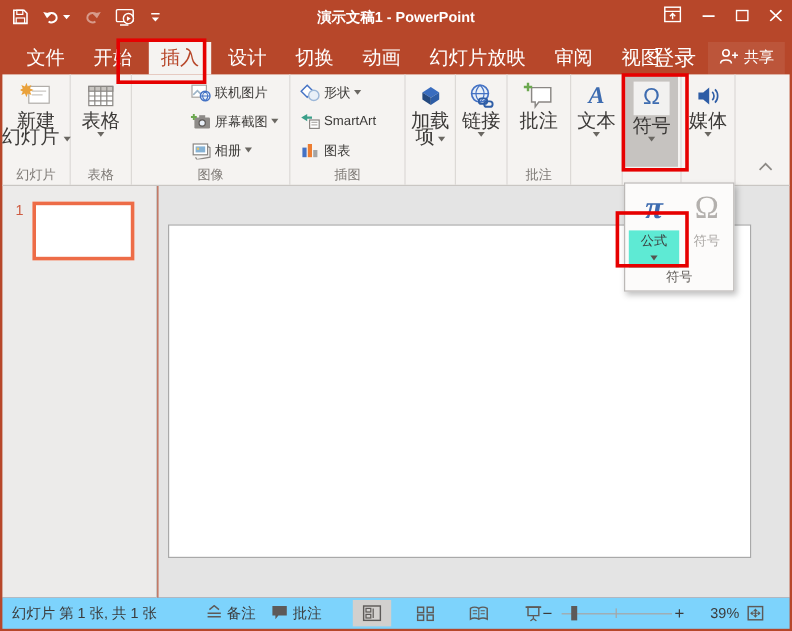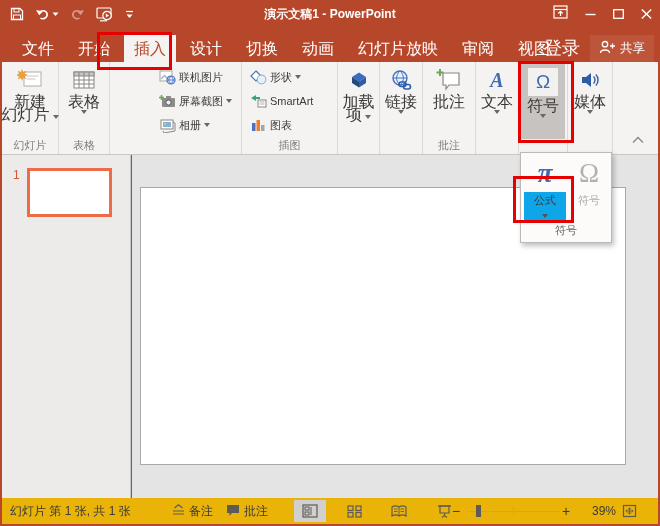--- a/index.html
+++ b/index.html
@@ -49,34 +49,34 @@
   .slide { position:absolute; left:8px; top:32px; width:486px; height:278px; background:#fff; border:1px solid #A9A9A9; }
 
   
   .symbol-menu { position:absolute; left:520px; top:152px; width:92px; height:91px; background:#FCFBFA;
                  border:1px solid #BBB8B6; box-shadow:2px 3px 5px rgba(0,0,0,.25); z-index:6; }
   .menu-item { position:absolute; top:3px; width:42px; height:67px; display:flex; flex-direction:column; align-items:center; }
   .menu-item .mglyph { font-family:"Liberation Serif", serif; font-size:27px; line-height:34px; height:36px; }
   .menu-item .mlabelwrap { width:100%; text-align:center; padding:1px 0 3px; font-size:11px; }
   .mi-equation { left:3px; }
   .mi-equation .mglyph { color:#3E6CB0; font-style:italic; font-weight:bold; }
-  .mi-equation .mlabelwrap { background:#0ea5e9; color:#3B3B3B; }
+  .mi-equation .mlabelwrap { background:#5eead4; color:#3B3B3B; }
   .mi-symbol { left:47px; }
   .mi-symbol .mglyph { color:#B3B0AD; }
   .mi-symbol .mlabelwrap { color:#ABA8A5; }
   .menu-group-label { position:absolute; bottom:4px; left:0; right:0; text-align:center; font-size:11px; color:#605C58; }
 
   
   .redbox { position:absolute; border:3px solid #E60000; z-index:20; pointer-events:none; }
   .redbox-insert-tab { left:97px; top:32px; width:75px; height:38px; }
   .redbox-symbols-btn { left:518px; top:61px; width:56px; height:82px; }
   .redbox-equation { left:513px; top:176px; width:61px; height:47px; }
 
   
-  .statusbar { position:absolute; left:2px; right:2px; bottom:2px; height:26px; background:#eab308; font-size:12px; color:#3B3B3B; }
+  .statusbar { position:absolute; left:2px; right:2px; bottom:2px; height:26px; background:#7dd3fc; font-size:12px; color:#3B3B3B; }
   .sb-item { position:absolute; top:0; height:26px; display:flex; align-items:center; gap:4px; white-space:nowrap; }
   .sb-counter { left:8px; }
   .sb-notes { left:170px; }
   .sb-comments { left:224px; }
   .viewbtn { position:absolute; top:2px; width:32px; height:22px; display:flex; align-items:center; justify-content:center; }
   .viewbtn.selected { background:#D2D0CE; }
   .sb-zoom-out { left:450px; font-size:14px; }
   .zoom-track { position:absolute; left:466px; top:12.5px; width:92px; height:1px; background:#A8A5A2; }
   .zoom-tick { position:absolute; left:511px; top:9px; width:1px; height:8px; background:#A8A5A2; }
   .zoom-handle { position:absolute; left:474px; top:7px; width:5px; height:12px; background:#5D5A58; }
@@ -233,20 +233,21 @@
                 <rect x="2" y="2" width="12" height="9" fill="#fff" stroke="#8A8784"></rect>
                 <rect x="4" y="4" width="8" height="5" fill="#86B2D4"></rect>
                 <path d="M14 4 l2 1 v8 l-11 2 -1-2" fill="none" stroke="#8A8784"></path>
                 <circle cx="6" cy="6" r="1" fill="#E9C46A"></circle>
               </svg>
             </span>
           <span>相册</span>
           <span class="caret inline"></span>
         </div>
       </div>
+      <div class="rgroup-label">图像</div>
     </div>
 
     <div class="rgroup" style="left:240px;width:96px;">
       <div style="position:absolute;left:7px;top:3px;">
         <div class="srow">
           <span class="sic">
               <svg width="17" height="15" viewBox="0 0 17 15">
                 <path d="M6 1 L11 6 L6 11 L1 6 Z" fill="#fff" stroke="#4472C4" stroke-width="1.2"></path>
                 <circle cx="11.5" cy="9.5" r="4.3" fill="#E9F0F8" stroke="#9CB7D8" stroke-width="1.2"></circle>
               </svg>

